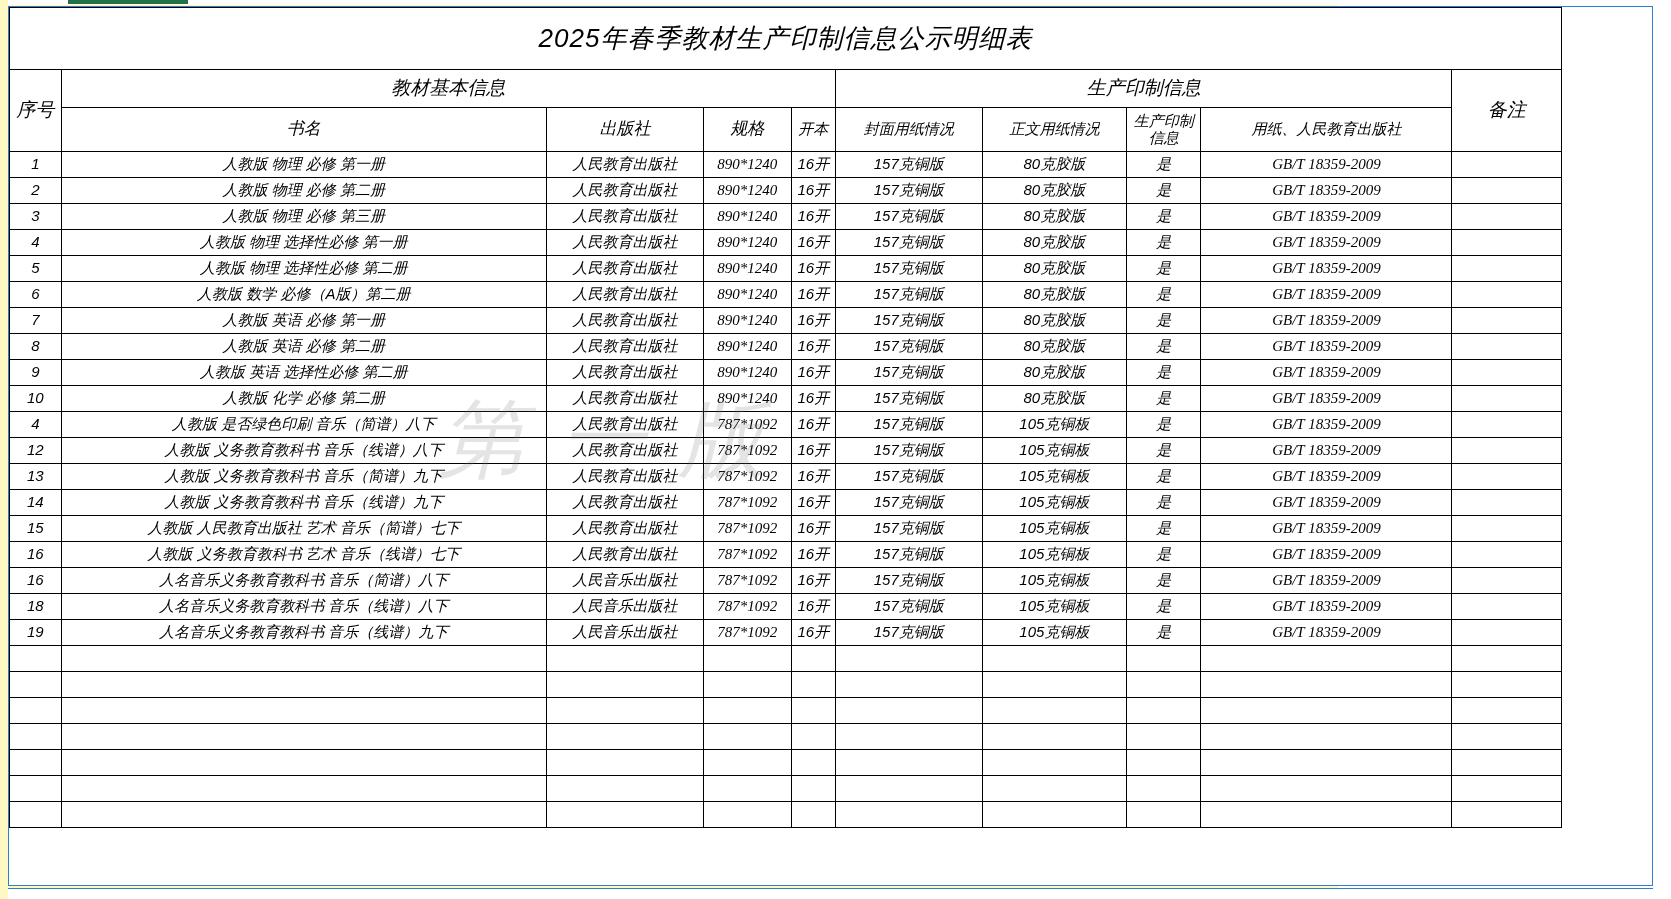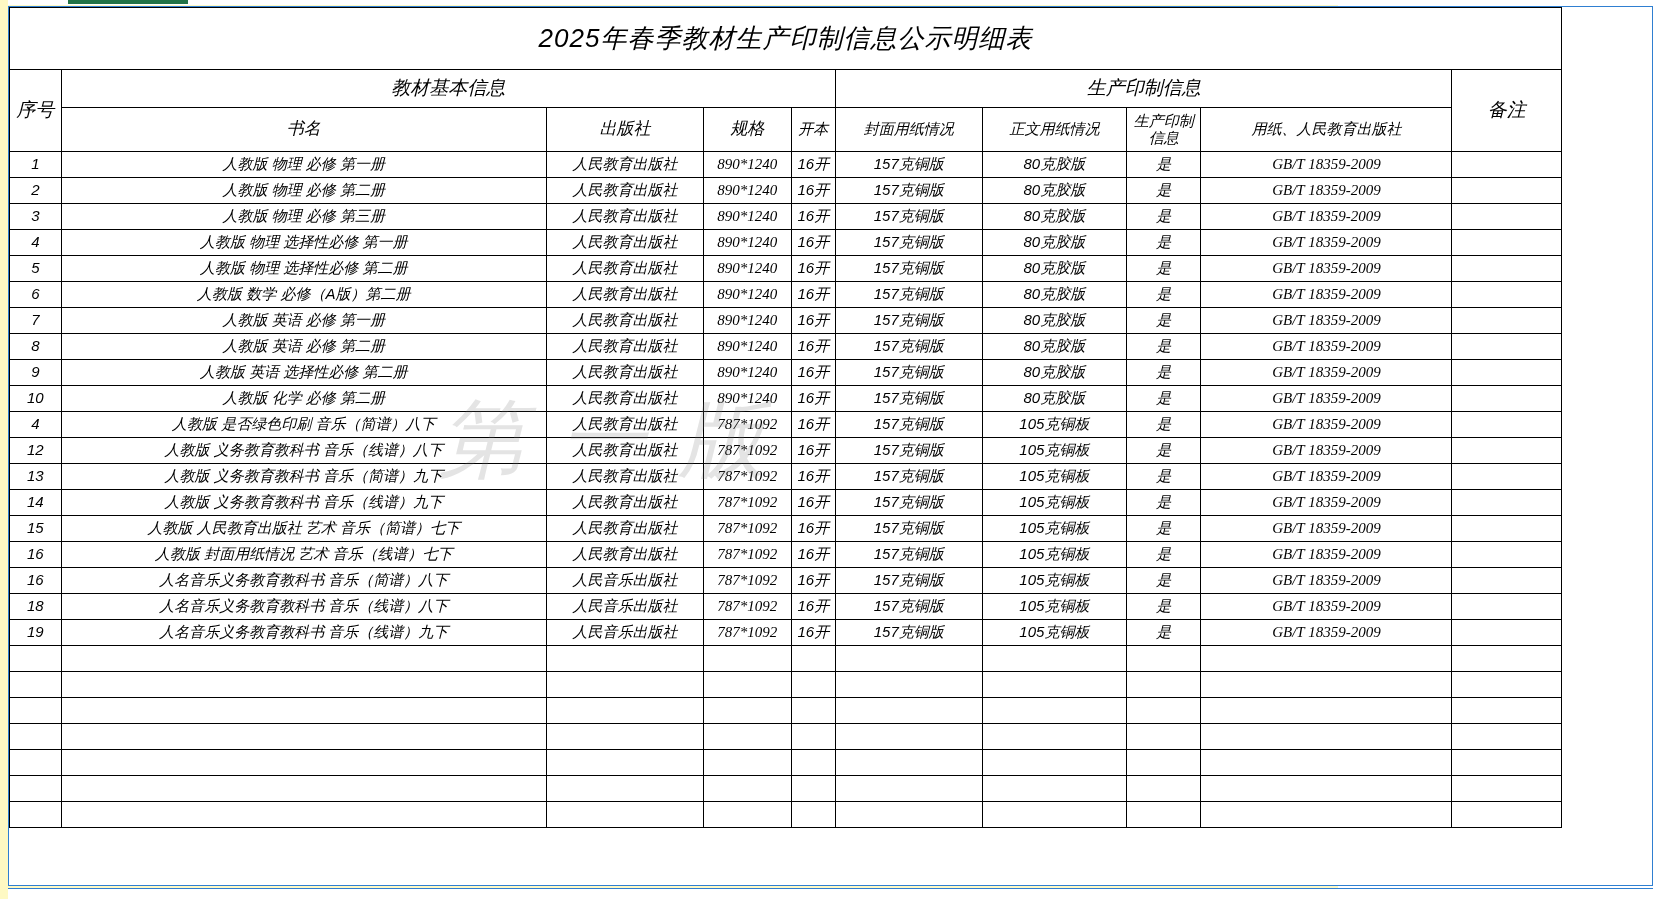--- a/index.html
+++ b/index.html
@@ -364,21 +364,21 @@
           <td class="spec">787*1092</td>
           <td class="kb">16开</td>
           <td class="cover">157克铜版</td>
           <td class="body">105克铜板</td>
           <td class="green">是</td>
           <td class="std">GB/T 18359-2009</td>
           <td class="remark"></td>
         </tr>
         <tr>
           <td class="num">16</td>
-          <td class="book">人教版  封面用纸情况  艺术  音乐（线谱）七下</td>
+          <td class="book">人教版  义务教育教科书  艺术  音乐（线谱）七下</td>
           <td class="pub">人民教育出版社</td>
           <td class="spec">787*1092</td>
           <td class="kb">16开</td>
           <td class="cover">157克铜版</td>
           <td class="body">105克铜板</td>
           <td class="green">是</td>
           <td class="std">GB/T 18359-2009</td>
           <td class="remark"></td>
         </tr>
         <tr>

